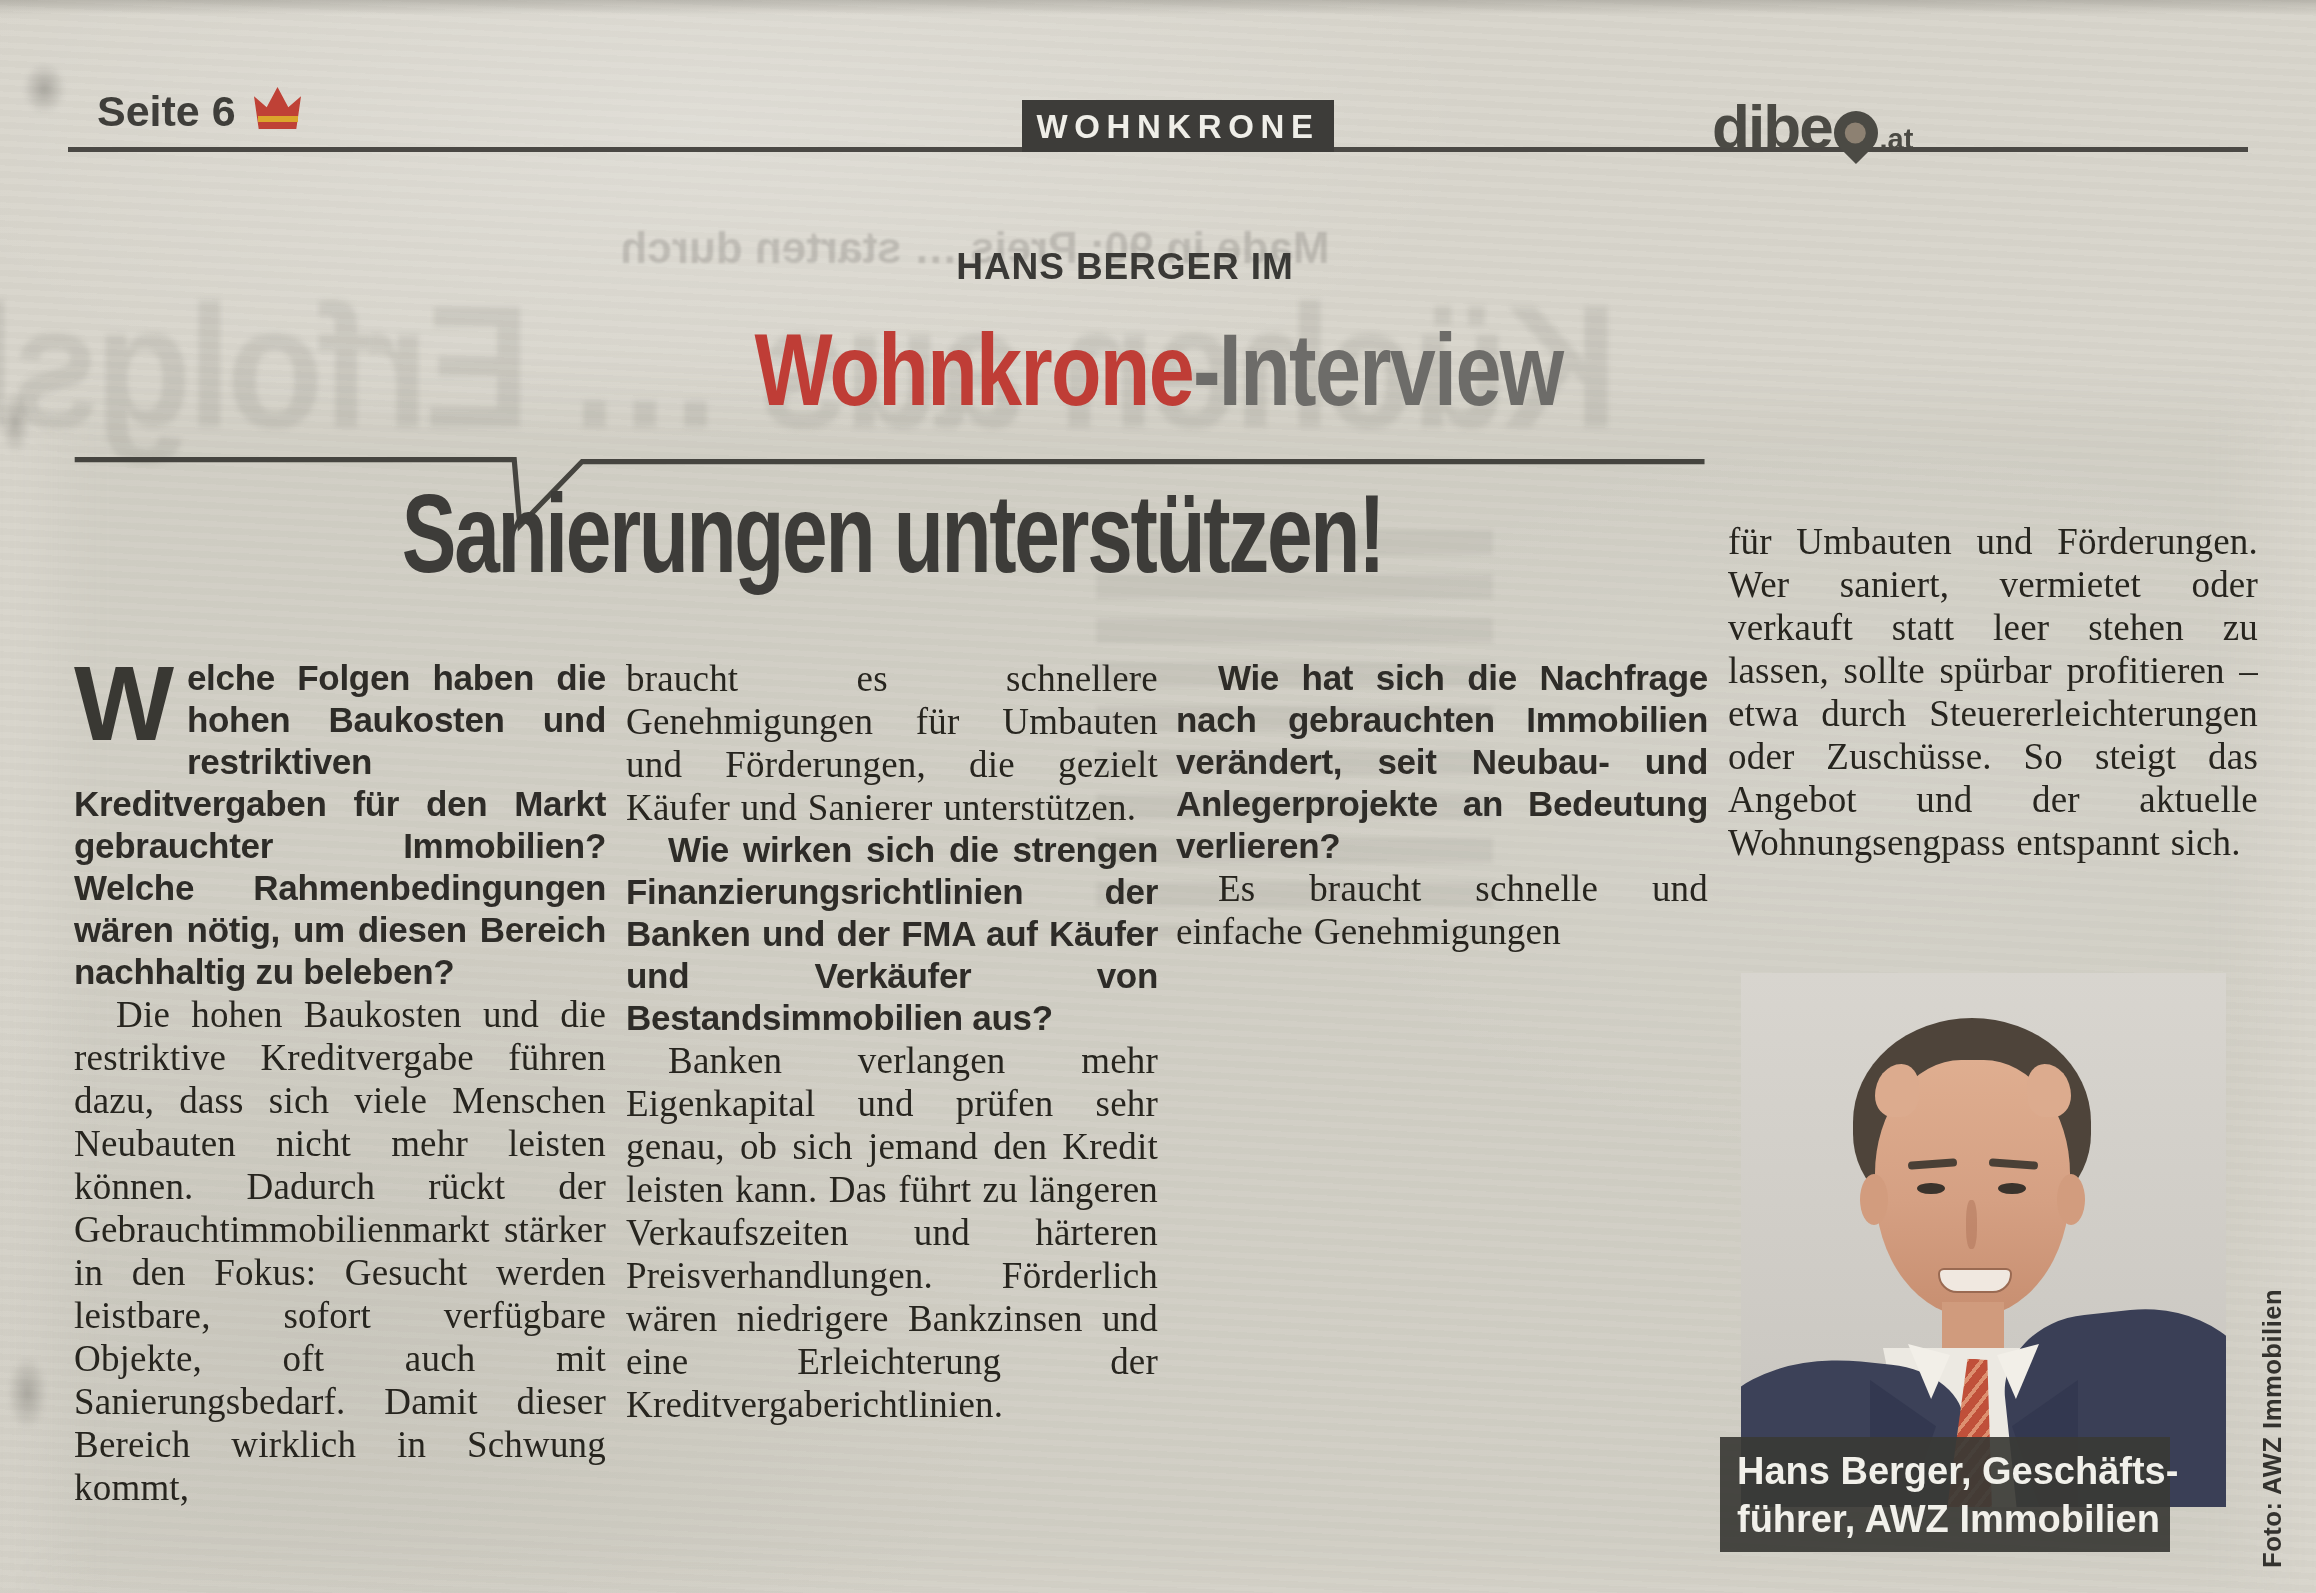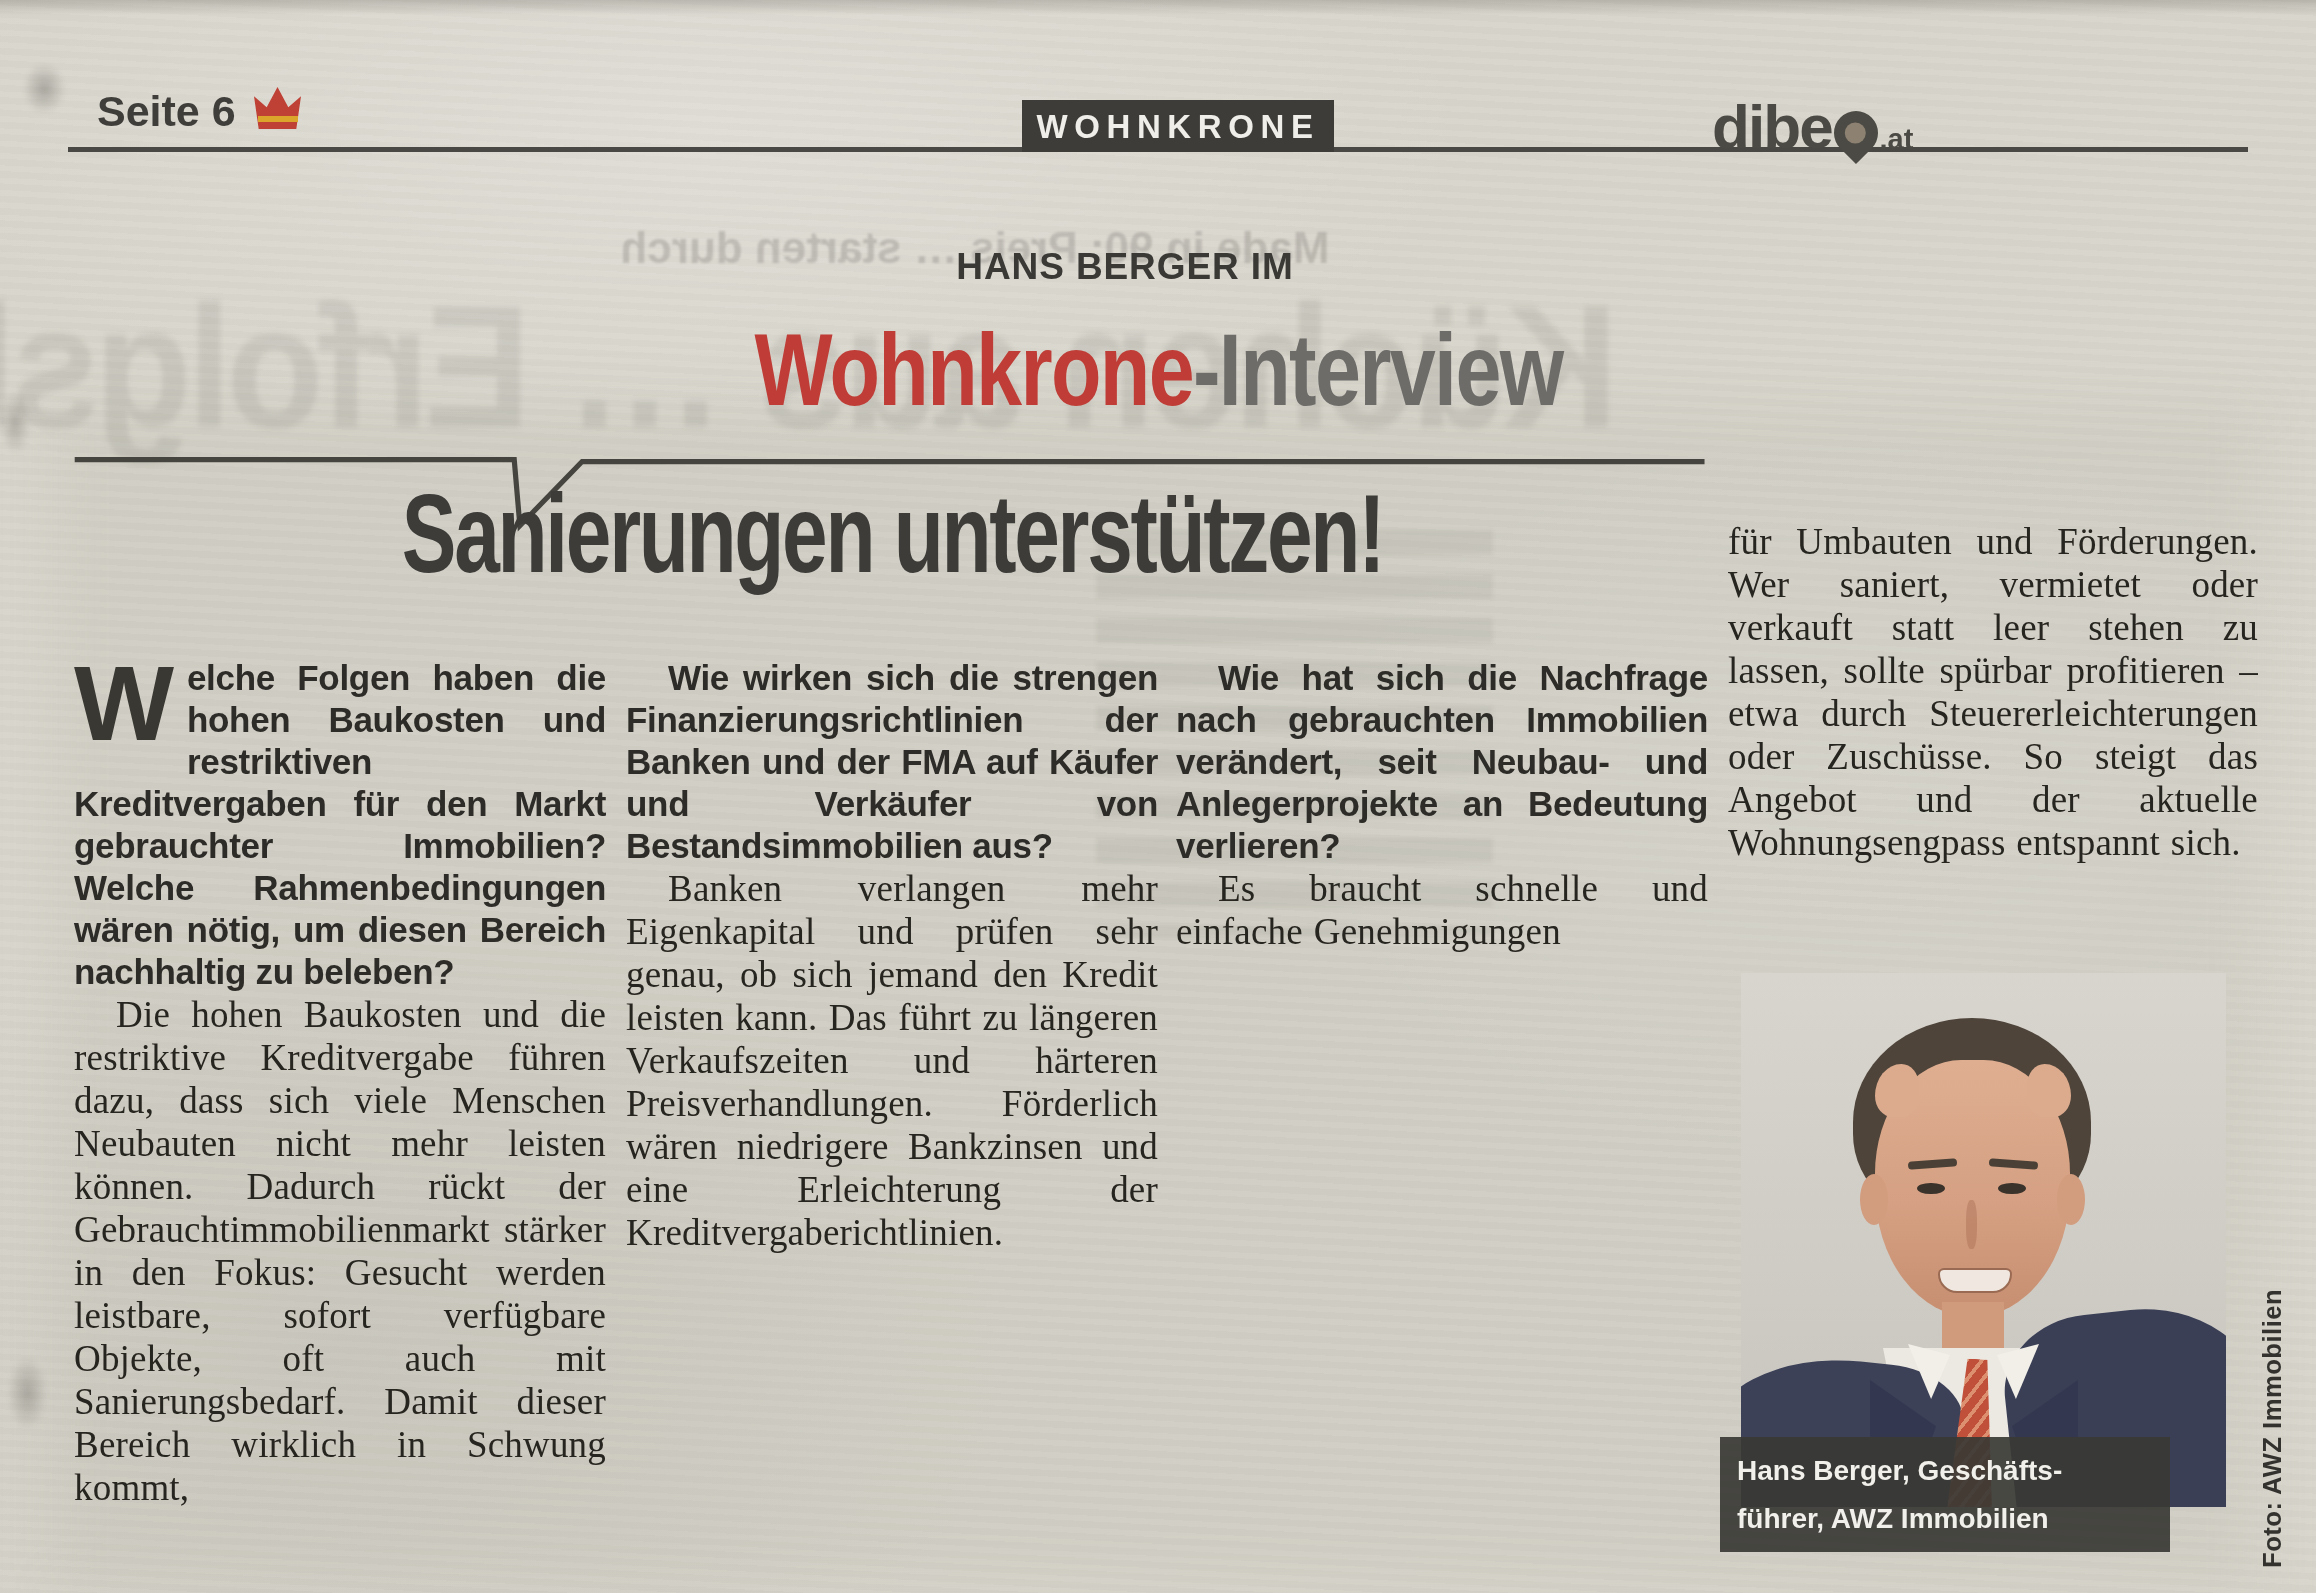--- a/index.html
+++ b/index.html
@@ -106,21 +106,21 @@
   .p-suit-l{position:absolute;left:-38px;top:386px;width:257px;height:170px;background:#3c4158;
     border-radius:58% 30% 0 0;transform:rotate(6deg);}
   .p-suit-r{position:absolute;left:267px;top:337px;width:257px;height:218px;background:#3a3f56;
     border-radius:34% 48% 0 0;transform:rotate(-6deg);}
   .p-lapel-l{position:absolute;left:129px;top:407px;width:66px;height:132px;background:#333850;
     clip-path:polygon(0 0, 100% 35%, 55% 100%, 0 100%);}
   .p-lapel-r{position:absolute;left:271px;top:407px;width:66px;height:132px;background:#333850;
     clip-path:polygon(100% 0, 0 35%, 45% 100%, 100% 100%);}
 
   .caption{position:absolute;left:1720px;top:1437px;width:450px;height:115px;
-    background:rgba(58,57,53,0.92);color:#f1f0ea;font-weight:bold;font-size:28px;
+    background:rgba(58,57,53,0.92);color:#f1f0ea;font-weight:bold;font-size:38px;
     line-height:48px;padding:9.5px 17px;box-sizing:border-box;white-space:nowrap;}
   .photo-credit{position:absolute;left:2258px;top:1049px;height:519px;
     writing-mode:vertical-rl;transform:rotate(180deg);font-weight:bold;font-size:25.6px;
     color:#33322e;letter-spacing:0.5px;}
 
   
   .crease{position:absolute;filter:blur(1.9px);}
   .crease.c1{left:7.6px;top:53px;width:66px;height:79px;
     background:radial-gradient(closest-side at 55% 45%, rgba(92,90,84,0.38), rgba(92,90,84,0) 72%);}
   .crease.c2{left:-5.7px;top:377px;width:53px;height:91px;
@@ -167,20 +167,21 @@
   <div class="main-headline">Sanierungen unterstützen!</div>
 
   <div class="col col1">
     <div class="q">
       <span class="dropcap">W</span><span>elche Folgen haben die hohen Baukosten und restriktiven Kreditvergaben für den Markt gebrauchter Immobilien? Welche Rahmenbedingungen wären nötig, um diesen Bereich nachhaltig zu beleben?</span>
     </div>
     <div class="a ind">Die hohen Baukosten und die restriktive Kreditvergabe führen dazu, dass sich viele Menschen Neubauten nicht mehr leisten können. Dadurch rückt der Gebrauchtimmobilienmarkt stärker in den Fokus: Gesucht werden leistbare, sofort verfügbare Objekte, oft auch mit Sanierungsbedarf. Damit dieser Bereich wirklich in Schwung kommt,</div>
   </div>
 
   <div class="col col2">
+    <div class="a">braucht es schnellere Genehmigungen für Umbauten und Förderungen, die gezielt Käufer und Sanierer unterstützen.</div>
     <div class="q ind">Wie wirken sich die strengen Finanzierungsrichtlinien der Banken und der FMA auf Käufer und Verkäufer von Bestandsimmobilien aus?</div>
     <div class="a ind">Banken verlangen mehr Eigenkapital und prüfen sehr genau, ob sich jemand den Kredit leisten kann. Das führt zu längeren Verkaufszeiten und härteren Preisverhandlungen. Förderlich wären niedrigere Bankzinsen und eine Erleichterung der Kreditvergaberichtlinien.</div>
   </div>
 
   <div class="col col3">
     <div class="q ind">Wie hat sich die Nachfrage nach gebrauchten Immobilien verändert, seit Neubau- und Anlegerprojekte an Bedeutung verlieren?</div>
     <div class="a ind">Es braucht schnelle und einfache Genehmigungen</div>
   </div>
 
   <div class="col col4">

